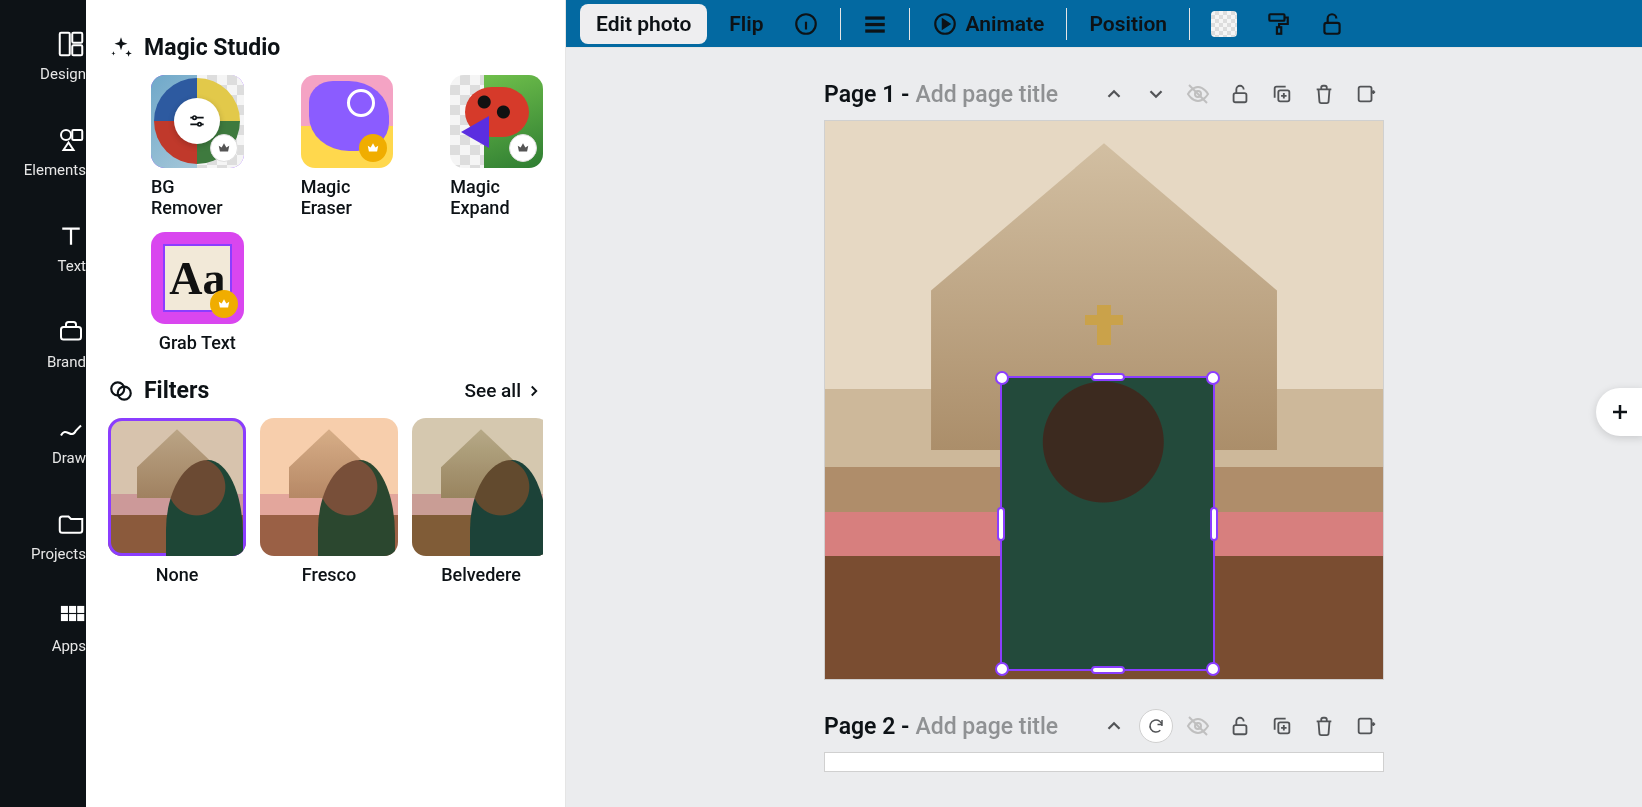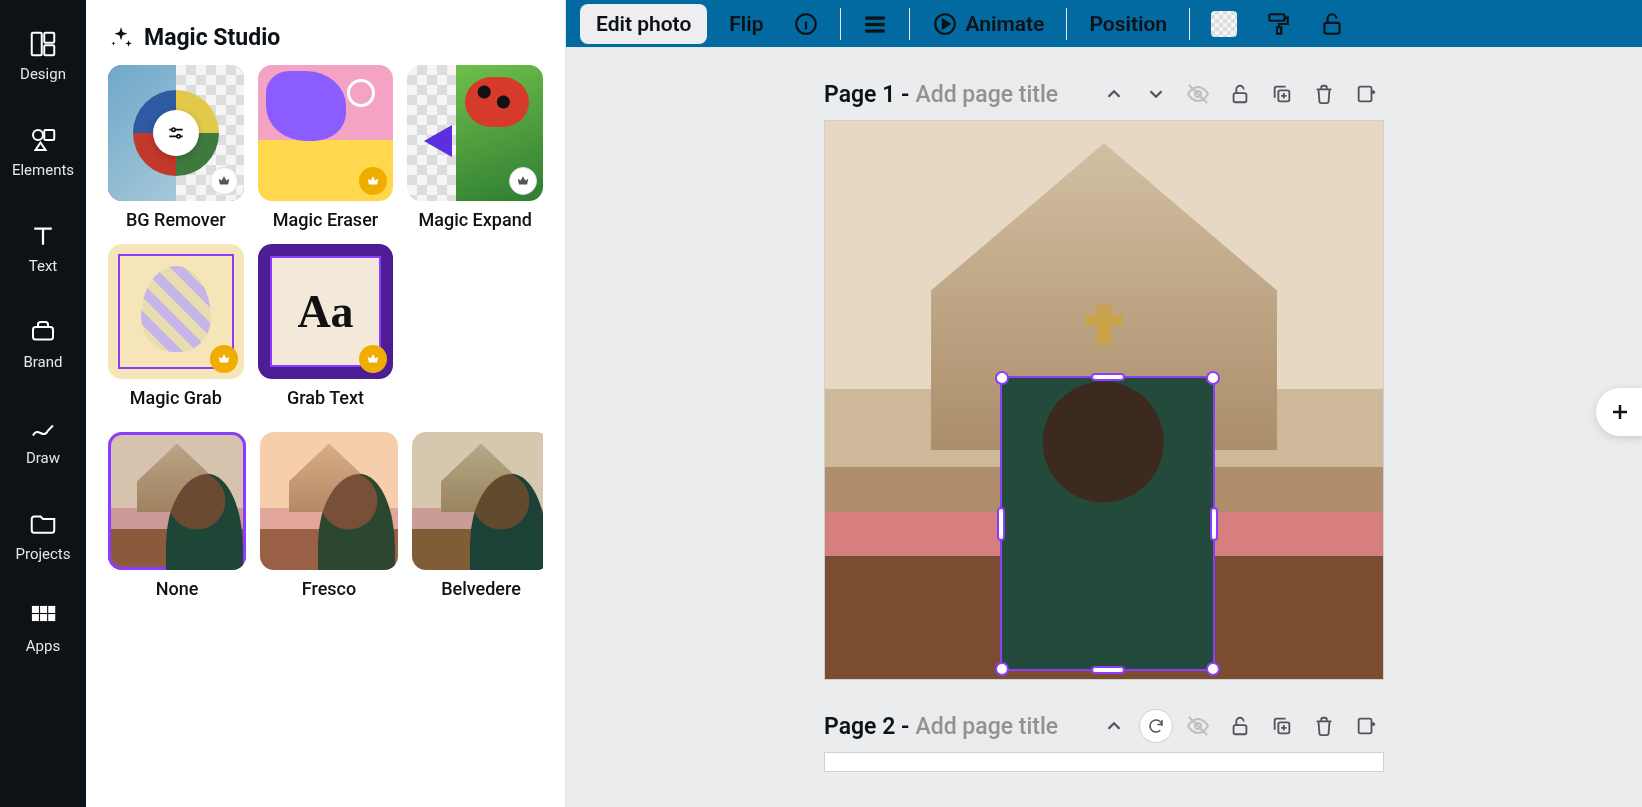--- a/index.html
+++ b/index.html
@@ -1,37 +1,37 @@
 <!DOCTYPE html>
 <html><head>
 <meta charset="utf-8">
 <style>
 * { margin: 0; padding: 0; box-sizing: border-box; font-family: -apple-system, BlinkMacSystemFont, "Segoe UI", Roboto, Helvetica, Arial, sans-serif; }
 body { width: 1642px; height: 807px; overflow: hidden; display: flex; background: #fff; color: #0d1216; }
 
 
 .nav-rail { width: 86px; background: #0d1216; color: #fff; display: flex; flex-direction: column; padding-top: 8px; }
-.nav-item { display: flex; flex-direction: column; align-items: center; justify-content: center; height: 96px; cursor: pointer; gap: 6px; font-size: 15px; color: #e6e6e6; }
+.nav-item { display: flex; flex-direction: column; align-items: flex-end; justify-content: center; height: 96px; cursor: pointer; gap: 6px; font-size: 15px; color: #e6e6e6; }
 .nav-item svg { stroke: #fff; }
 .nav-item.small { height: 90px; }
 
 
 .left-panel { width: 480px; display: flex; flex-direction: column; border-right: 1px solid #e5e5e5; }
 .panel-tabs { display: flex; height: 90px; border-bottom: 1px solid #e5e5e5; }
 .panel-tab { flex: 1; display: flex; flex-direction: column; align-items: center; justify-content: center; gap: 6px; font-size: 19px; font-weight: 500; color: #0d1216; cursor: pointer; position: relative; }
 .panel-tab.active { color: #8b3dff; }
 .panel-tab.active::after { content:""; position:absolute; left:0; right:0; bottom:-1px; height:3px; background:#8b3dff; }
 
 .panel-body { flex: 1; overflow-y: auto; padding: 18px 22px 10px 22px; }
-.section-head { display:flex; align-items:center; justify-content: space-between; margin: 6px 0 14px 0; }
+.section-head { display:flex; align-items:center; justify-content: space-between; margin: 16px 0 14px 0; }
 .section-title { display:flex; align-items:center; gap:10px; font-size: 23px; font-weight: 700; }
 .see-all { display:flex; align-items:center; gap:4px; font-size: 19px; font-weight: 500; color:#0d1216; cursor:pointer; }
 
 .card-grid { display:grid; grid-template-columns: repeat(3, 1fr); gap: 14px 14px; margin-bottom: 24px; }
-.card { display:flex; flex-direction:column; align-items:center; gap:8px; cursor:pointer; }
+.card { display:flex; flex-direction:column; align-items:center; gap:8px; cursor:pointer;margin-left:43px; }
 .thumb { width: 100%; aspect-ratio: 1/1; border-radius: 14px; position: relative; overflow:hidden; }
 .thumb.selected { outline: 3px solid #8b3dff; outline-offset: -3px; }
 .card-label { font-size: 18px; font-weight: 500; }
 .badge { position:absolute; right:6px; bottom:6px; width:28px; height:28px; border-radius:50%; display:flex; align-items:center; justify-content:center; }
 .badge.gold { background:#f0ad00; }
 .badge.white { background:#fff; border:1px solid #ddd; }
 .badge svg { width:14px; height:14px; }
 
 .filters-row { display:flex; gap:14px; overflow-x:hidden; }
 .filter-card { width: 138px; flex:0 0 138px; display:flex; flex-direction:column; align-items:center; gap:8px; cursor:pointer; }
@@ -222,46 +222,49 @@
           <div class="badge white">
               <svg viewBox="0 0 24 24" fill="#555">
                 <path d="M5 18h14l2-10-5 3-4-7-4 7-5-3z"></path>
               </svg>
             </div>
         </div>
         <span class="card-label">Magic Expand</span>
       </div>
 
 
+
       <div class="card">
-        <div class="thumb" style="background:#f5e5b8">
-          <div style="position:absolute;inset:10px;border:2px solid #8b3dff"></div>
-          <div style="position:absolute;left:50%;top:48%;transform:translate(-50%,-50%);width:70px;height:86px;background:repeating-linear-gradient(45deg,#c5b5e8 0 10px,#e8ddb0 10px 20px);border-radius:50% 50% 45% 45%/60% 60% 40% 40%"></div>
-          <div class="badge gold">
-              <svg viewBox="0 0 24 24" fill="#fff">
-                <path d="M5 18h14l2-10-5 3-4-7-4 7-5-3z"></path>
-              </svg>
-            </div>
-        </div>
-        <span class="card-label">Magic Grab</span>
-      </div>
-
-      <div class="card">
-        <div class="thumb" style="background:#4c1d95">
+        <div class="thumb" style="background:#d946ef">
           <div style="position:absolute;inset:12px;background:#f2e9d8;border:2px solid #8b3dff;display:flex;align-items:center;justify-content:center;font-family:Georgia,serif;font-size:46px;font-weight:700;color:#111">Aa</div>
           <div class="badge gold">
               <svg viewBox="0 0 24 24" fill="#fff">
                 <path d="M5 18h14l2-10-5 3-4-7-4 7-5-3z"></path>
               </svg>
             </div>
         </div>
         <span class="card-label">Grab Text</span>
       </div>
     </div>
 
+    <div class="section-head">
+      <div class="section-title">
+        <svg width="26" height="26" viewBox="0 0 24 24" fill="none" stroke="#0d1216" stroke-width="2">
+            <circle cx="9" cy="10" r="6"></circle>
+            <circle cx="15" cy="14" r="6"></circle>
+          </svg>
+        <span>Filters</span>
+      </div>
+      <div class="see-all">
+        <span>See all</span>
+        <svg width="18" height="18" viewBox="0 0 24 24" fill="none" stroke="#0d1216" stroke-width="2.5">
+            <path d="M9 6l6 6-6 6"></path>
+          </svg>
+      </div>
+    </div>
 
     <div class="filters-row">
       <div class="filter-card">
         <div class="filter-thumb selected church-bg">
             <div class="person-blob"></div>
           </div>
         <span class="card-label">None</span>
       </div>
       <div class="filter-card">
         <div class="filter-thumb church-bg warm">

